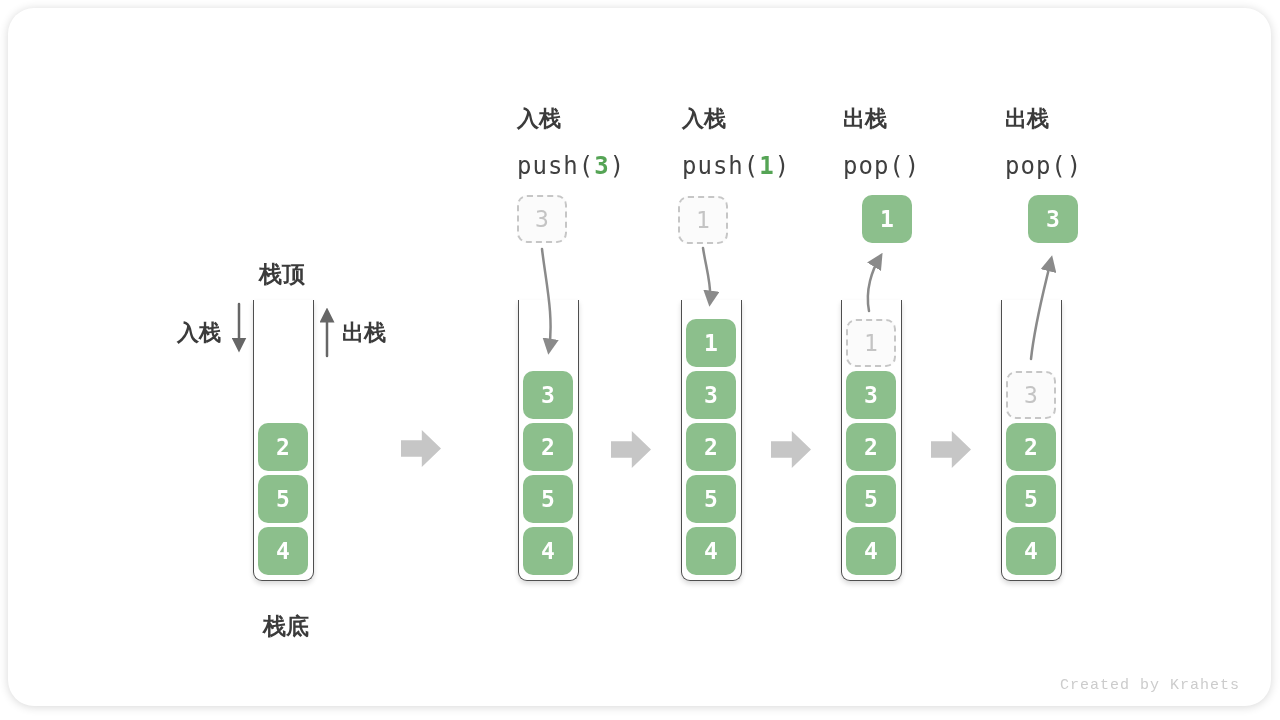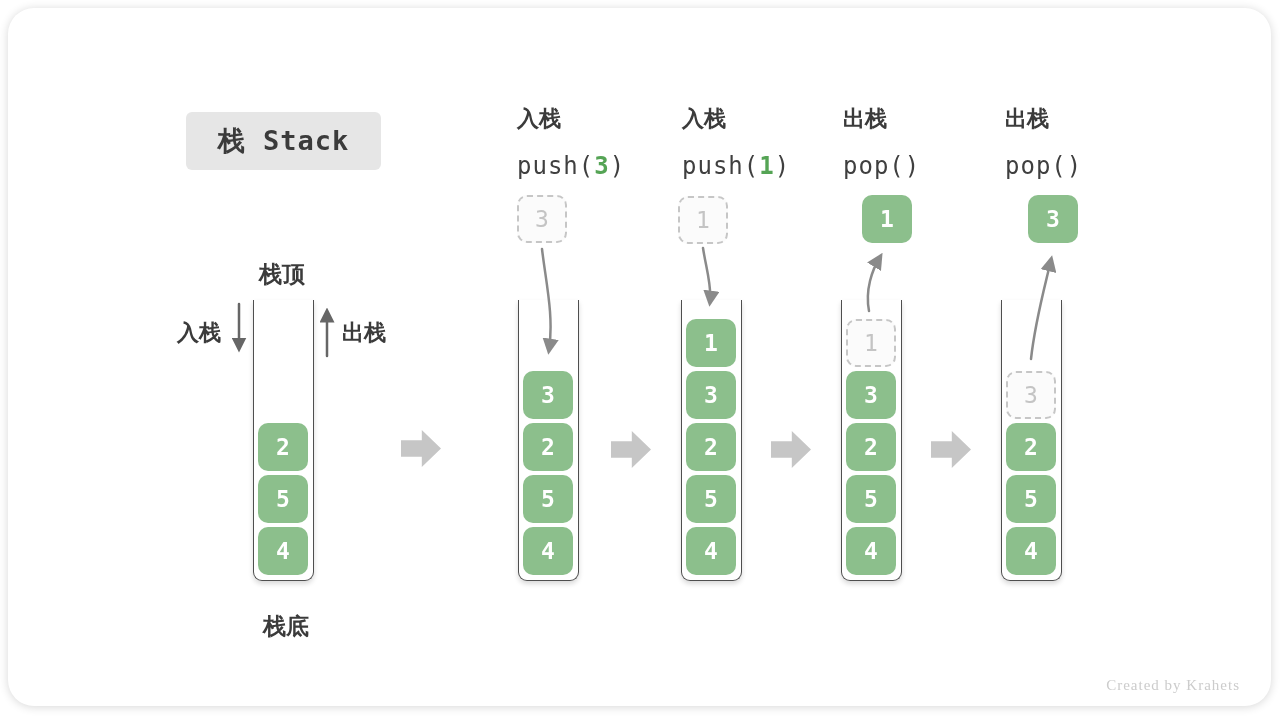--- a/index.html
+++ b/index.html
@@ -57,33 +57,30 @@
     background:#FBFBFB;border:2px dashed var(--ghost-gray);
     color:#C4C4C4;font-weight:normal;
   }
   .block-arrow{
     position:absolute;width:40px;height:37px;background:var(--block-arrow-gray);
     clip-path:polygon(0% 28%,52% 28%,52% 0%,100% 50%,52% 100%,52% 72%,0% 72%);
   }
   .arrows{position:absolute;left:0;top:0;pointer-events:none;}
   .footer{
     position:absolute;right:40px;bottom:26px;
-    font-family:Liberation Serif, serif;
+    font-family:Liberation Mono, monospace;
     font-size:15px;color:var(--footer-gray);letter-spacing:1px;
   }
 </style>
 </head>
 <body>
 
 <div class="canvas">
   <div class="card"></div>
 
-  <div class="title-box">
-    <span>栈 Stack</span>
-  </div>
 
   <div class="op" style="left:517px">
     <div class="op-cn">入栈</div>
     <div class="op-code"><span>push(</span><span class="arg">3</span><span>)</span></div>
   </div>
   <div class="op" style="left:682px">
     <div class="op-cn">入栈</div>
     <div class="op-code"><span>push(</span><span class="arg">1</span><span>)</span></div>
   </div>
   <div class="op" style="left:843px">

